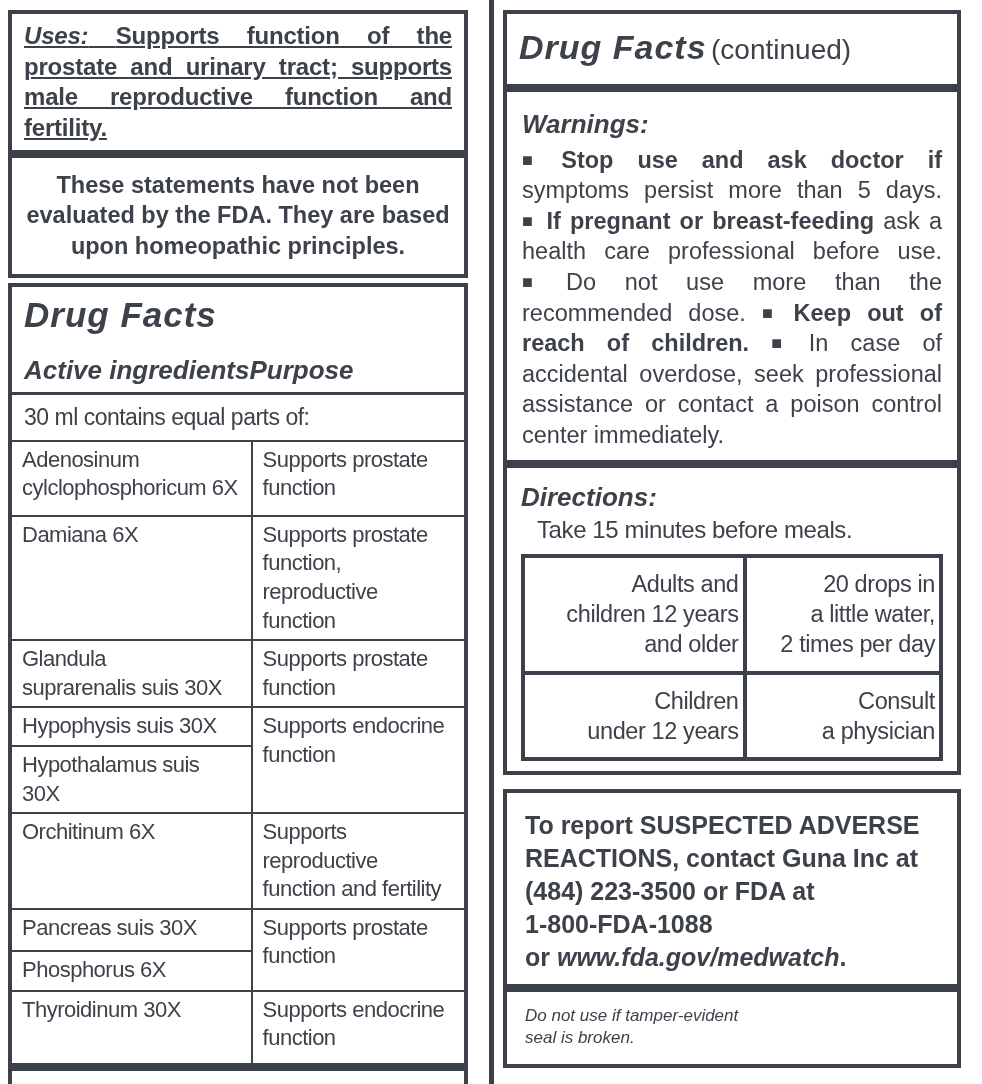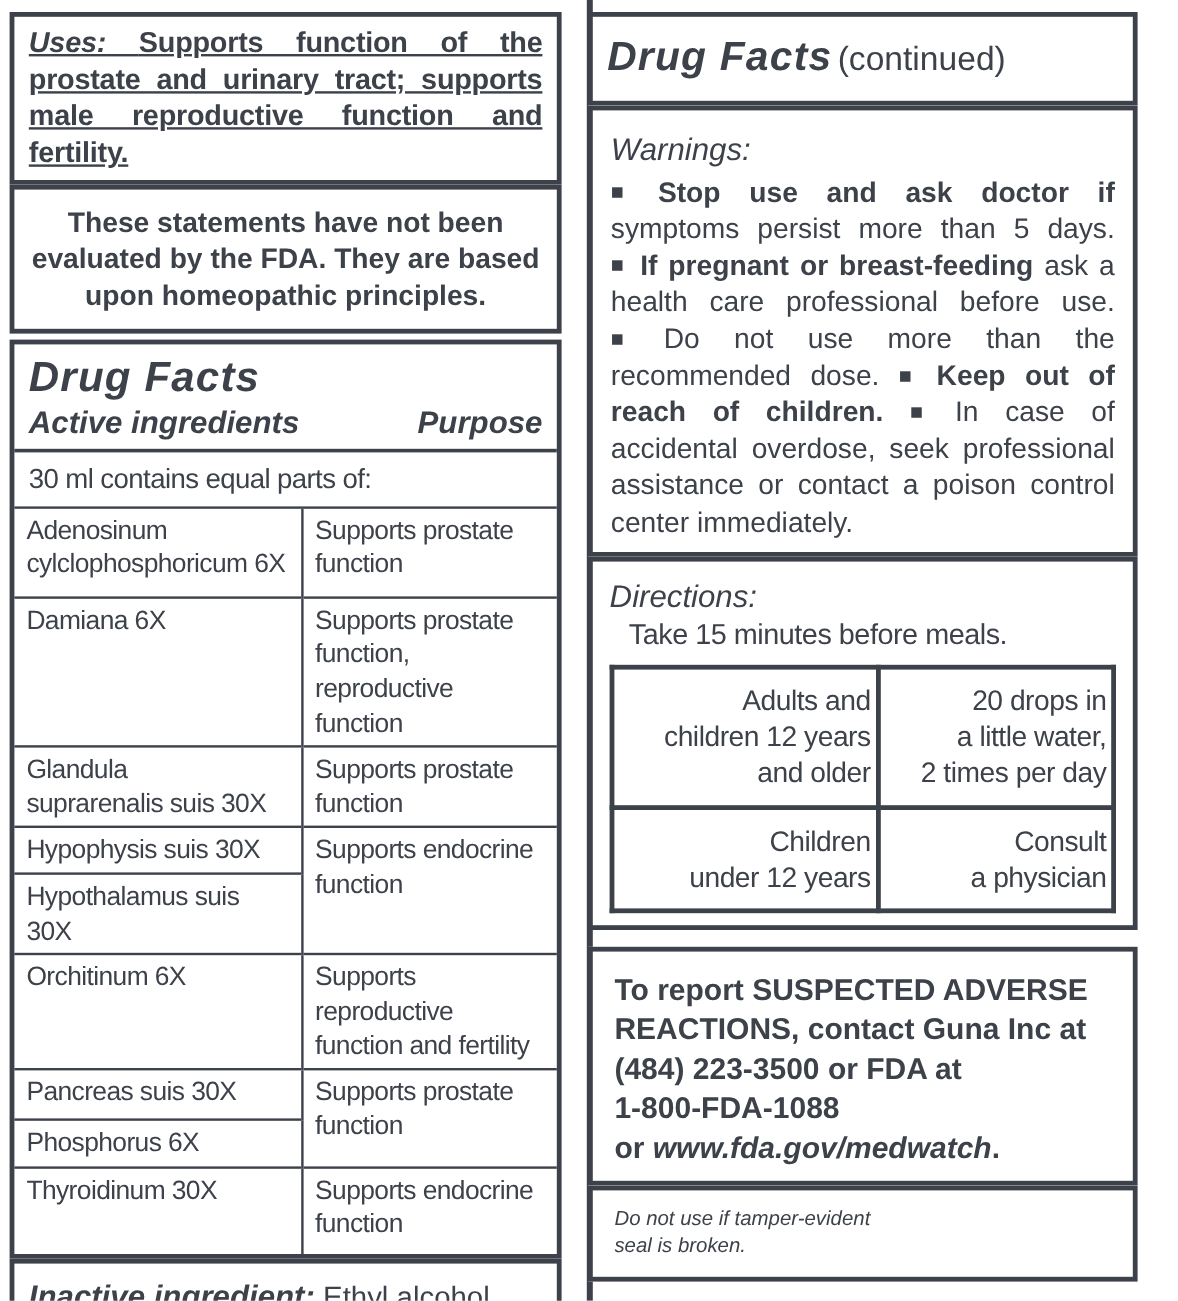--- a/index.html
+++ b/index.html
@@ -6,43 +6,43 @@
   * { box-sizing: border-box; }
   html,body { margin:0; padding:0; }
   body {
     width:982px; height:1084px; position:relative;
     background:var(--paper); color:var(--ink);
     font-family:"Liberation Sans", sans-serif;
     overflow:hidden;
   }
   .col { position:absolute; top:10px; }
   .col-left  { left:8px;   width:460px; }
-  .col-right { left:490px; width:458px; }
+  .col-right { left:503px; width:458px; }
   .divider { position:absolute; left:489px; top:0; width:5px; height:1084px; background:var(--ink); }
 
   .box { border:4px solid var(--ink); background:var(--paper); }
   .gap-sm { margin-top:5px; }
   .gap-md { margin-top:14px; }
 
   .b  { font-weight:bold; }
   .bi { font-weight:bold; font-style:italic; }
   .pre { white-space:pre-line; }
   .jtext { text-align:justify; margin:0; }
 
   
   .uses-box { min-height:140px; padding:7px 12px 6px; font-size:24px; line-height:1.28;text-decoration:underline; }
   .uses-box .jtext { letter-spacing:-0.2px; }
   .fda-box { min-height:117px; padding:12px 6px; text-align:center;
              font-size:23.5px; font-weight:bold; line-height:1.3; }
 
   .facts-box { padding:0; }
   .facts-header { border-bottom:3px solid var(--ink); padding:8px 12px 6px; }
   .facts-title { font-size:35px; font-weight:bold; font-style:italic; letter-spacing:1px; line-height:1.15; }
-  .colheads { display:flex; justify-content:space-between; align-items:baseline;
-              font-size:26px; font-weight:bold; font-style:italic; margin-top:2px; }
+  .colheads { display:flex; align-items:baseline;
+              font-size:26px; font-weight:bold; font-style:italic; margin-top:20px; }
   .contains-note { font-size:23px; padding:9px 12px; border-bottom:2px solid var(--ink); letter-spacing:-0.5px; }
 
   table.ing { width:100%; border-collapse:collapse; font-size:22px; line-height:1.3; }
   table.ing td { border-top:2px solid var(--ink); padding:4px 8px 4px 10px;
                  vertical-align:top; white-space:pre-line; letter-spacing:-0.5px; }
   table.ing tr:first-child td { border-top:0; }
   table.ing td.name { width:53%; border-right:2px solid var(--ink); }
   table.ing tr:nth-child(1){height:74px} table.ing tr:nth-child(2){height:106px}
   table.ing tr:nth-child(3){height:62px} table.ing tr:nth-child(4){height:37px}
   table.ing tr:nth-child(5){height:40px} table.ing tr:nth-child(6){height:82px}
@@ -51,21 +51,21 @@
 
   .inactive-box { position:relative; min-height:84px; padding:12px 10px 6px 12px; font-size:24.5px; }
   .inactive-box .label { font-size:26px; }
 
   
   .rheader-box { min-height:78px; padding:14px 12px 8px; }
   .rheader-title { font-size:34px; font-weight:bold; font-style:italic; letter-spacing:1px; }
   .rheader-cont  { font-size:28px; }
 
   .warnings-box { min-height:367px; padding:16px 15px 10px; font-size:23.5px; line-height:1.3; }
-  .sec-heading { font-size:26px; font-weight:normal; font-style:italic; margin:0 0 3px; }
+  .sec-heading { font-size:26px; font-weight:bold; font-style:italic; margin:0 0 3px; }
   .sq { font-size:18px; margin-right:11px; position:relative; top:-2px; }
 
   .directions-box { min-height:295px; padding:14px 14px 10px; font-size:24px; }
   .instr { margin:2px 16px 10px; letter-spacing:-0.4px; }
   table.dose { width:100%; border-collapse:collapse; text-align:right;
                font-size:23.5px; line-height:1.28; }
   table.dose td { border:4px solid var(--ink); padding:11px 4px; white-space:pre-line; letter-spacing:-0.4px; }
   table.dose td.who { width:53%; }
 
   .adverse-box { min-height:183px; padding:16px 10px 10px 18px; font-size:25px;

